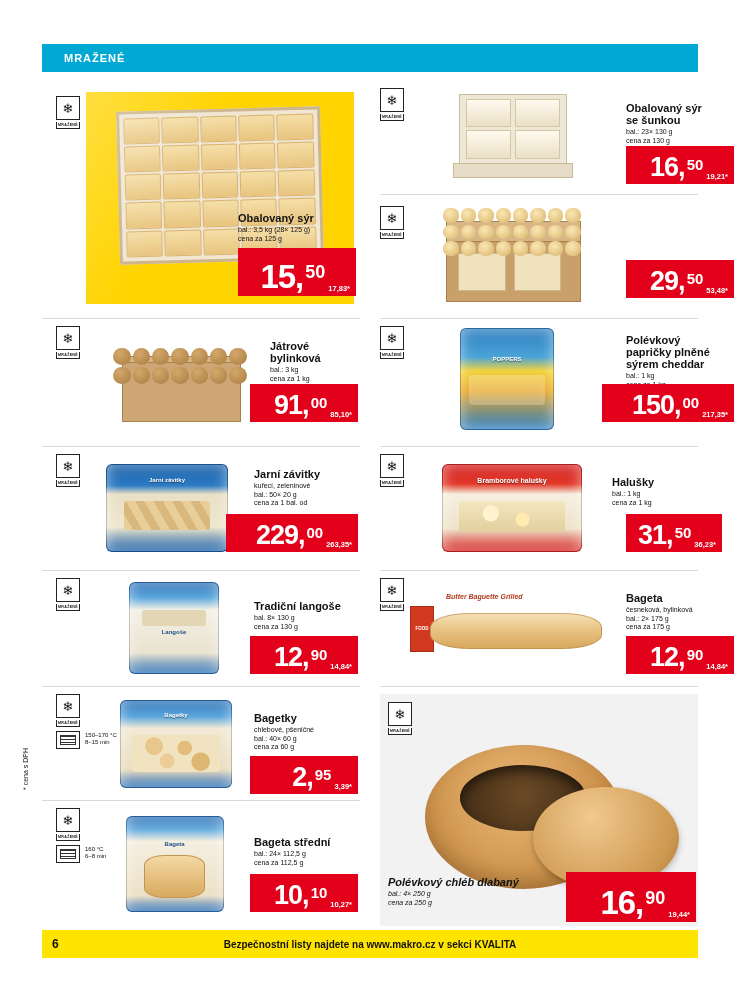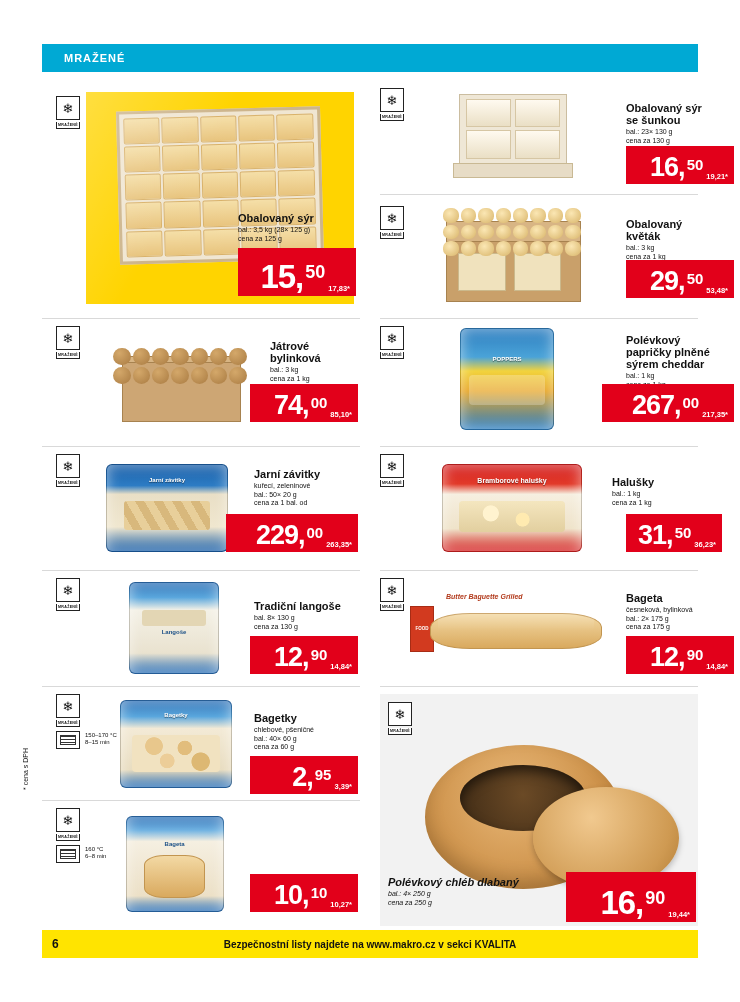--- a/index.html
+++ b/index.html
@@ -415,26 +415,20 @@
           <div class="nugget"></div>
           <div class="nugget"></div>
           <div class="nugget"></div>
         <div class="nugget"></div>
           <div class="nugget"></div>
           <div class="nugget"></div>
           <div class="nugget"></div>
       </div>
     </div>
 
-    <div class="info" style="left:246px; top:16px; width:110px;">
-      <div class="pname">Obalovaný</div>
-      <div class="pname" style="margin-top:-2px;">květák</div>
-      <div class="psub">bal.: 3 kg</div>
-      <div class="psub">cena za 1 kg</div>
-    </div>
 
     <div class="price" style="left:246px; top:58px; width:108px; height:38px;">
       <span class="main">29</span>
       <span class="comma">,</span>
       <span class="cents">50</span>
       <span class="alt">53,48*</span>
     </div>
   </div>
 
   <div class="card" style="left:0; top:242px; width:318px; height:112px;">
@@ -468,21 +462,21 @@
     </div>
 
     <div class="info" style="left:228px; top:14px; width:110px;">
       <div class="pname">Játrové</div>
       <div class="pname" style="margin-top:-2px;">bylinková</div>
       <div class="psub">bal.: 3 kg</div>
       <div class="psub">cena za 1 kg</div>
     </div>
 
     <div class="price" style="left:208px; top:58px; width:108px; height:38px;">
-      <span class="main">74</span>
+      <span class="main">91</span>
       <span class="comma">,</span>
       <span class="cents">00</span>
       <span class="alt">85,10*</span>
     </div>
   </div>
 
   <div class="card" style="left:338px; top:242px; width:318px; height:112px;">
     <div class="ico-col" style="left:0; top:0;">
       <div class="ico">
           <span class="snow">❄</span>
@@ -500,21 +494,21 @@
 
     <div class="info" style="left:246px; top:8px; width:110px;">
       <div class="pname">Polévkový</div>
       <div class="pname" style="margin-top:-2px;">papričky plněné</div>
       <div class="pname" style="margin-top:-2px;">sýrem cheddar</div>
       <div class="psub">bal.: 1 kg</div>
       <div class="psub">cena za 1 kg</div>
     </div>
 
     <div class="price" style="left:222px; top:58px; width:132px; height:38px;">
-      <span class="main">267</span>
+      <span class="main">150</span>
       <span class="comma">,</span>
       <span class="cents">00</span>
       <span class="alt">217,35*</span>
     </div>
   </div>
 
   <div class="card" style="left:0; top:370px; width:318px; height:110px;">
     <div class="ico-col" style="left:14px; top:0;">
       <div class="ico">
           <span class="snow">❄</span>
@@ -700,20 +694,25 @@
     </div>
 
     <div class="photo" style="left:64px; top:4px; width:140px; height:104px;">
       <div class="bag" style="left:14%; top:4%; width:70%; height:92%;
            background: linear-gradient(180deg,#2a6fb6 0%,#6fb2e2 14%,#f5efe1 26%,#ece0c6 84%,#2a6fb6 100%);">
         <div class="bag-label" style="top:24%; color:#1a4f86; text-shadow:none;">Bageta</div>
         <div class="baguette" style="left:18%; top:40%; width:64%; height:46%; border-radius:20px/10px;"></div>
       </div>
     </div>
 
+    <div class="info" style="left:212px; top:28px; width:118px;">
+      <div class="pname">Bageta střední</div>
+      <div class="psub">bal.: 24× 112,5 g</div>
+      <div class="psub">cena za 112,5 g</div>
+    </div>
 
     <div class="price" style="left:208px; top:66px; width:108px; height:38px;">
       <span class="main">10</span>
       <span class="comma">,</span>
       <span class="cents">10</span>
       <span class="alt">10,27*</span>
     </div>
   </div>
 
   <div class="card" style="left:338px; top:610px; width:318px; height:232px;">

